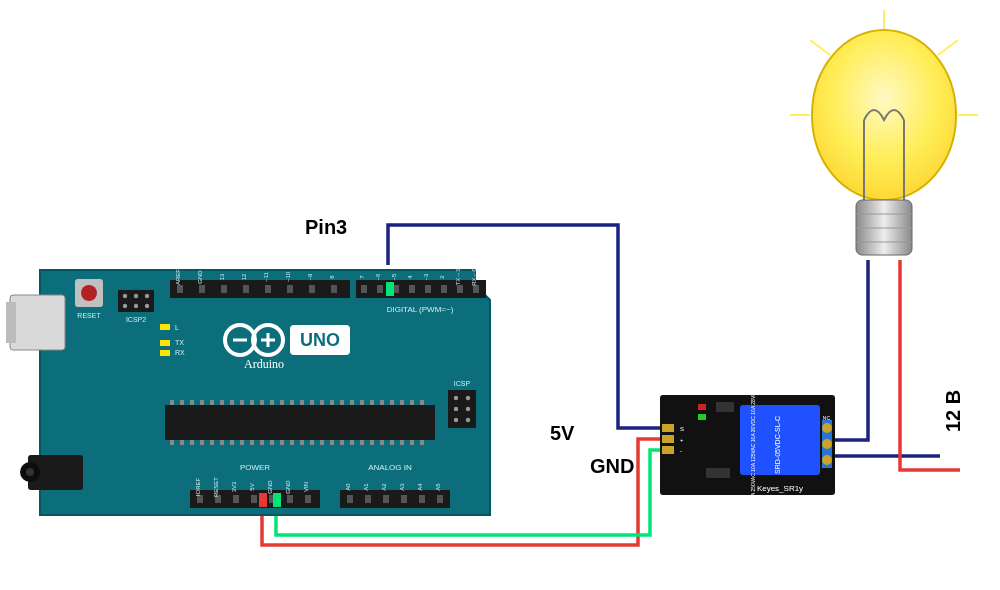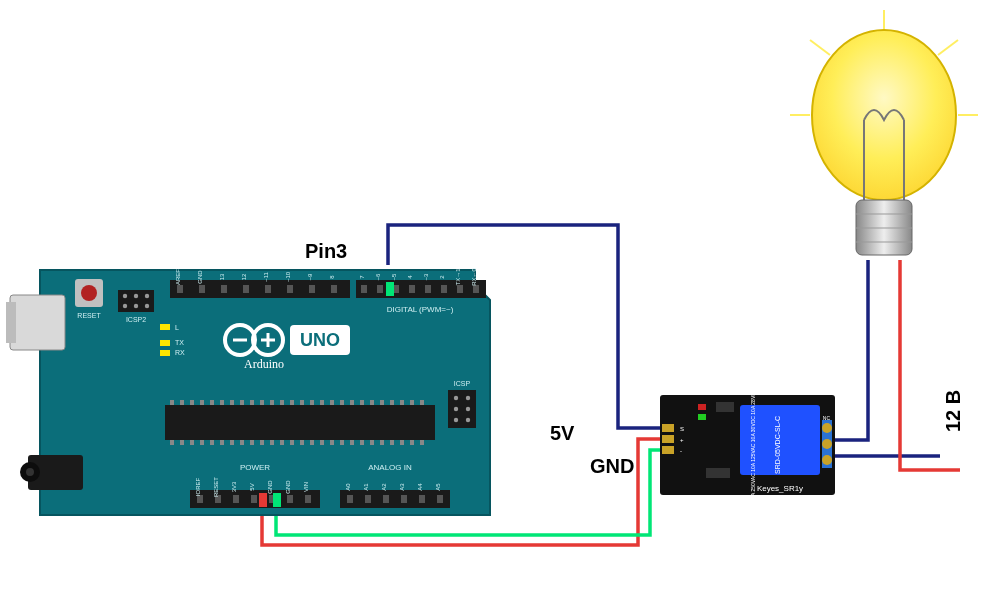--- a/index.html
+++ b/index.html
@@ -301,16 +301,16 @@
     <path d="M864 120 Q 874 100 884 120 Q 894 100 904 120" fill="none" stroke="#777" stroke-width="2"></path>
 
     <rect x="856" y="200" width="56" height="55" rx="6" fill="url(#baseGrad)" stroke="#666"></rect>
     <line x1="856" y1="214" x2="912" y2="214" stroke="#999"></line>
     <line x1="856" y1="228" x2="912" y2="228" stroke="#999"></line>
     <line x1="856" y1="242" x2="912" y2="242" stroke="#999"></line>
   </g>
 
 </svg>
 
-<div class="label" style="left:305px; top:240px;">Pin3</div>
+<div class="label" style="left:305px; top:216px;">Pin3</div>
 <div class="label" style="left:550px; top:422px;">5V</div>
 <div class="label" style="left:590px; top:455px;">GND</div>
 <div class="label" style="left:942px; top:432px; transform:rotate(-90deg); transform-origin:left top;">12 В</div>
 
 </body></html>

